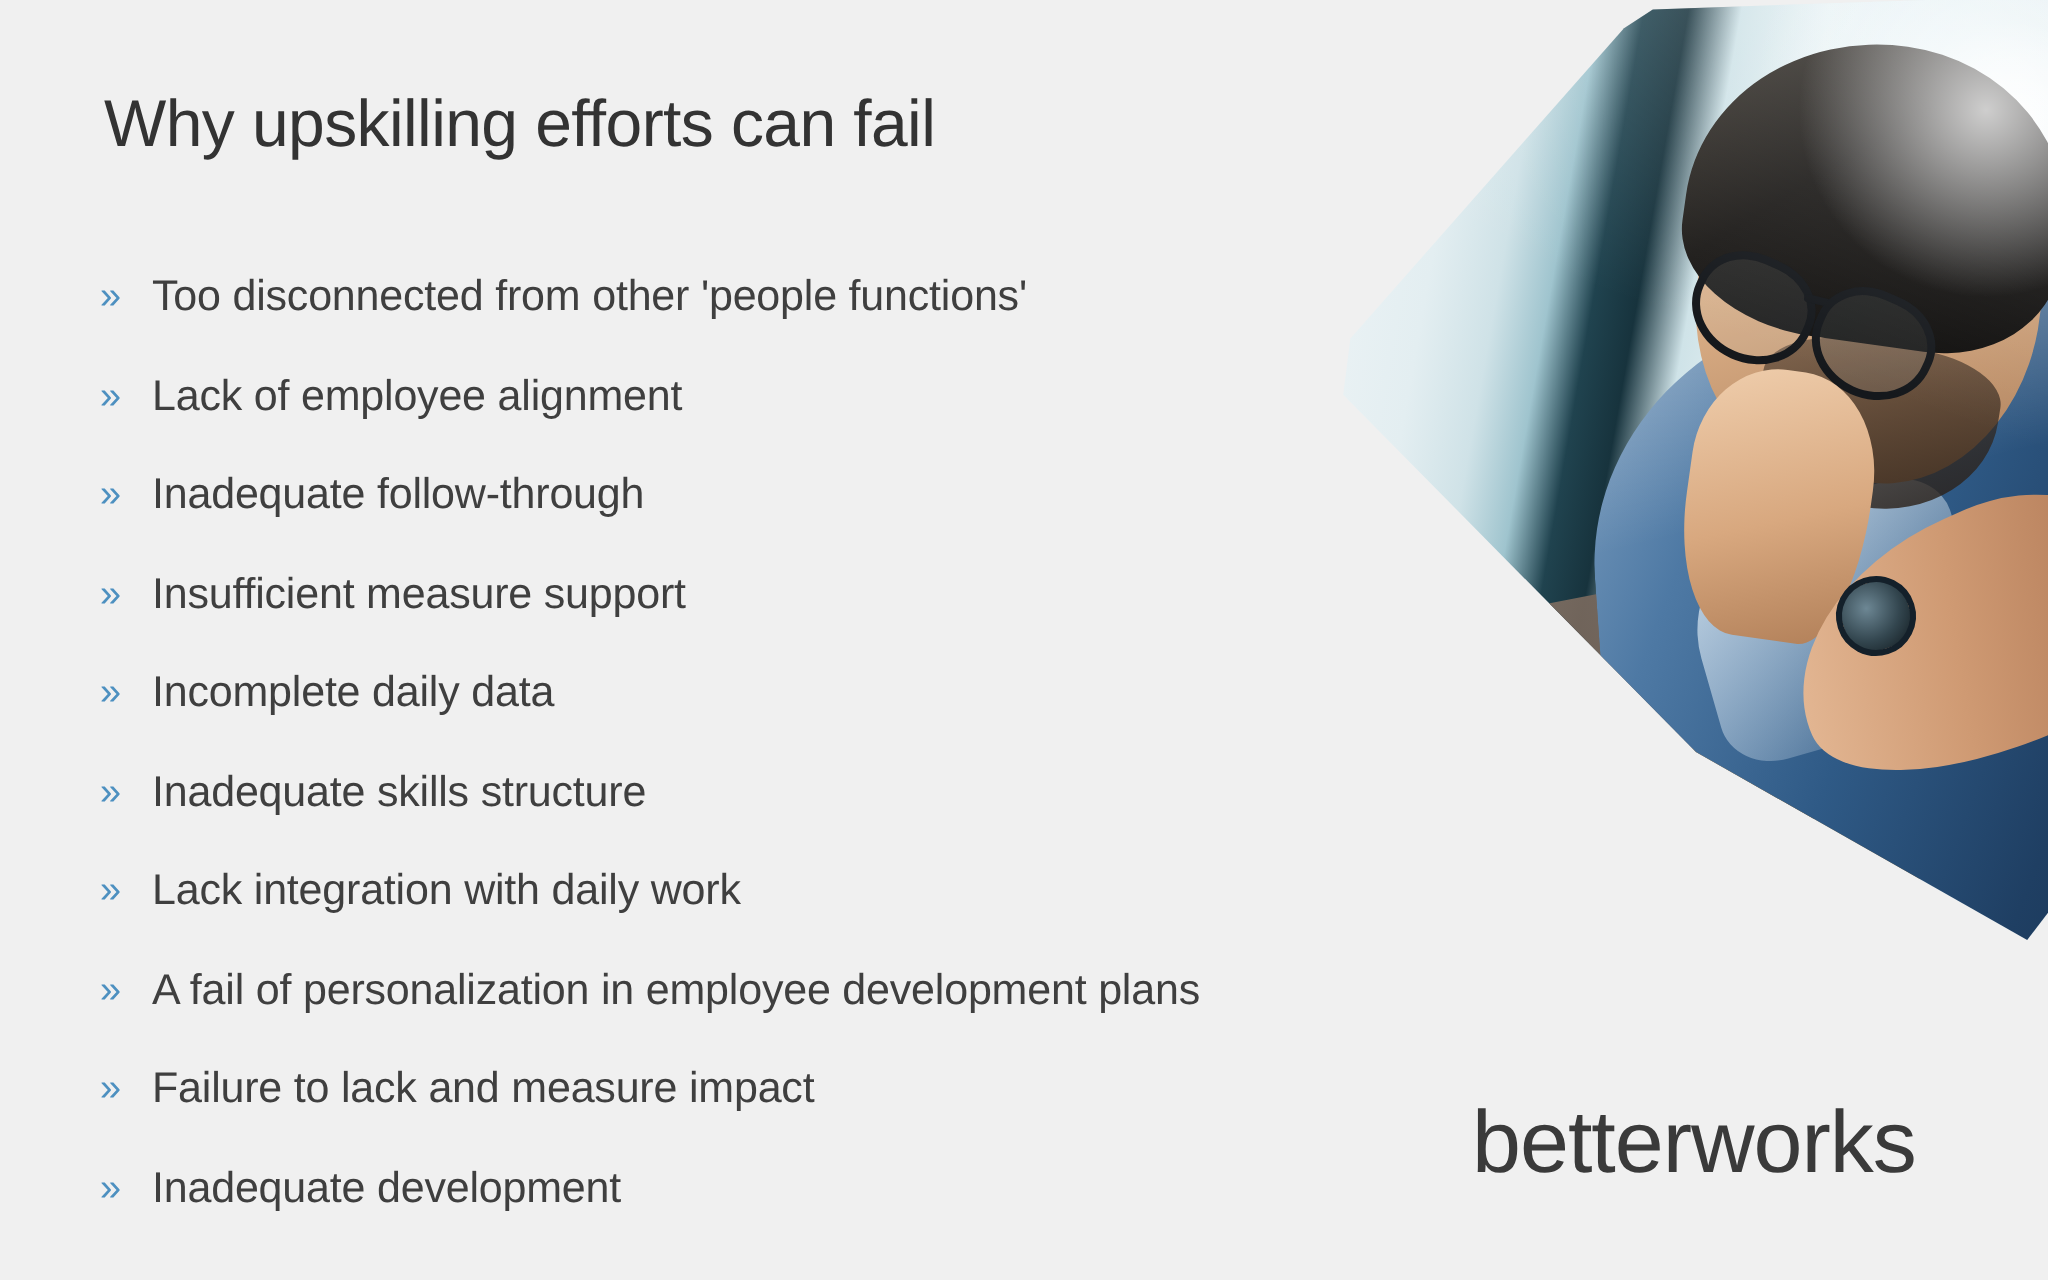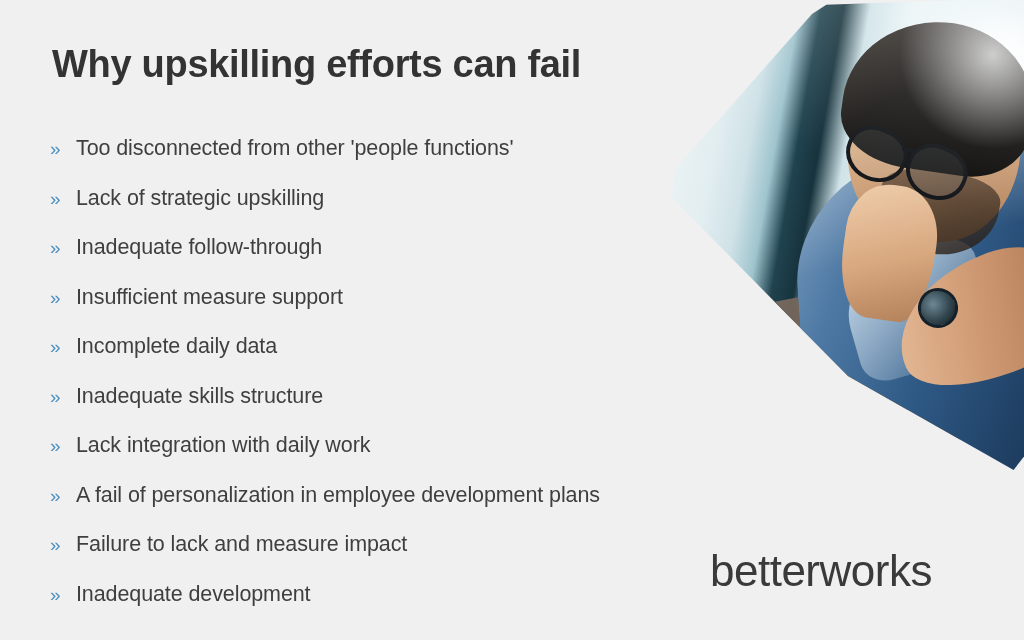--- a/index.html
+++ b/index.html
@@ -22,22 +22,22 @@
     height: 640px;
     background: #f0f0f0;
     overflow: hidden;
   }
 
   
   #page-title {
     position: absolute;
     left: 52px;
     top: 43px;
-    font-size: 38px;
-    font-weight: bold;
+    font-size: 33px;
+    font-weight: normal;
     color: #333333;
     letter-spacing: -0.3px;
     line-height: 1.15;
     white-space: nowrap;
   }
 
   
   #bullet-list {
     position: absolute;
     left: 48px;
@@ -246,42 +246,42 @@
     inset: 0;
     background:
       radial-gradient(circle 130px at 325px 55px, rgba(255,255,255,0.75) 0%, rgba(255,255,255,0) 72%),
       linear-gradient(200deg, rgba(255,255,255,0.22) 0%, rgba(255,255,255,0) 38%);
     pointer-events: none;
   }
 
   
   #brand-logo {
     position: absolute;
-    left: 710px;
+    left: 736px;
     top: 549px;
     width: 280px;
     height: 48px;
   }
   #brand-logo svg { display: block; }
 </style>
 </head>
 <body>
 
 <div id="slide">
 
   <div id="page-title">Why upskilling efforts can fail</div>
 
   <ul id="bullet-list">
     <li class="bullet-row">
       <span class="bullet-marker">»</span>
       <span class="bullet-text">Too disconnected from other 'people functions'</span>
     </li>
     <li class="bullet-row">
       <span class="bullet-marker">»</span>
-      <span class="bullet-text">Lack of strategic upskilling</span>
+      <span class="bullet-text">Lack of employee alignment</span>
     </li>
     <li class="bullet-row">
       <span class="bullet-marker">»</span>
       <span class="bullet-text">Inadequate follow-through</span>
     </li>
     <li class="bullet-row">
       <span class="bullet-marker">»</span>
       <span class="bullet-text">Insufficient measure support</span>
     </li>
     <li class="bullet-row">

